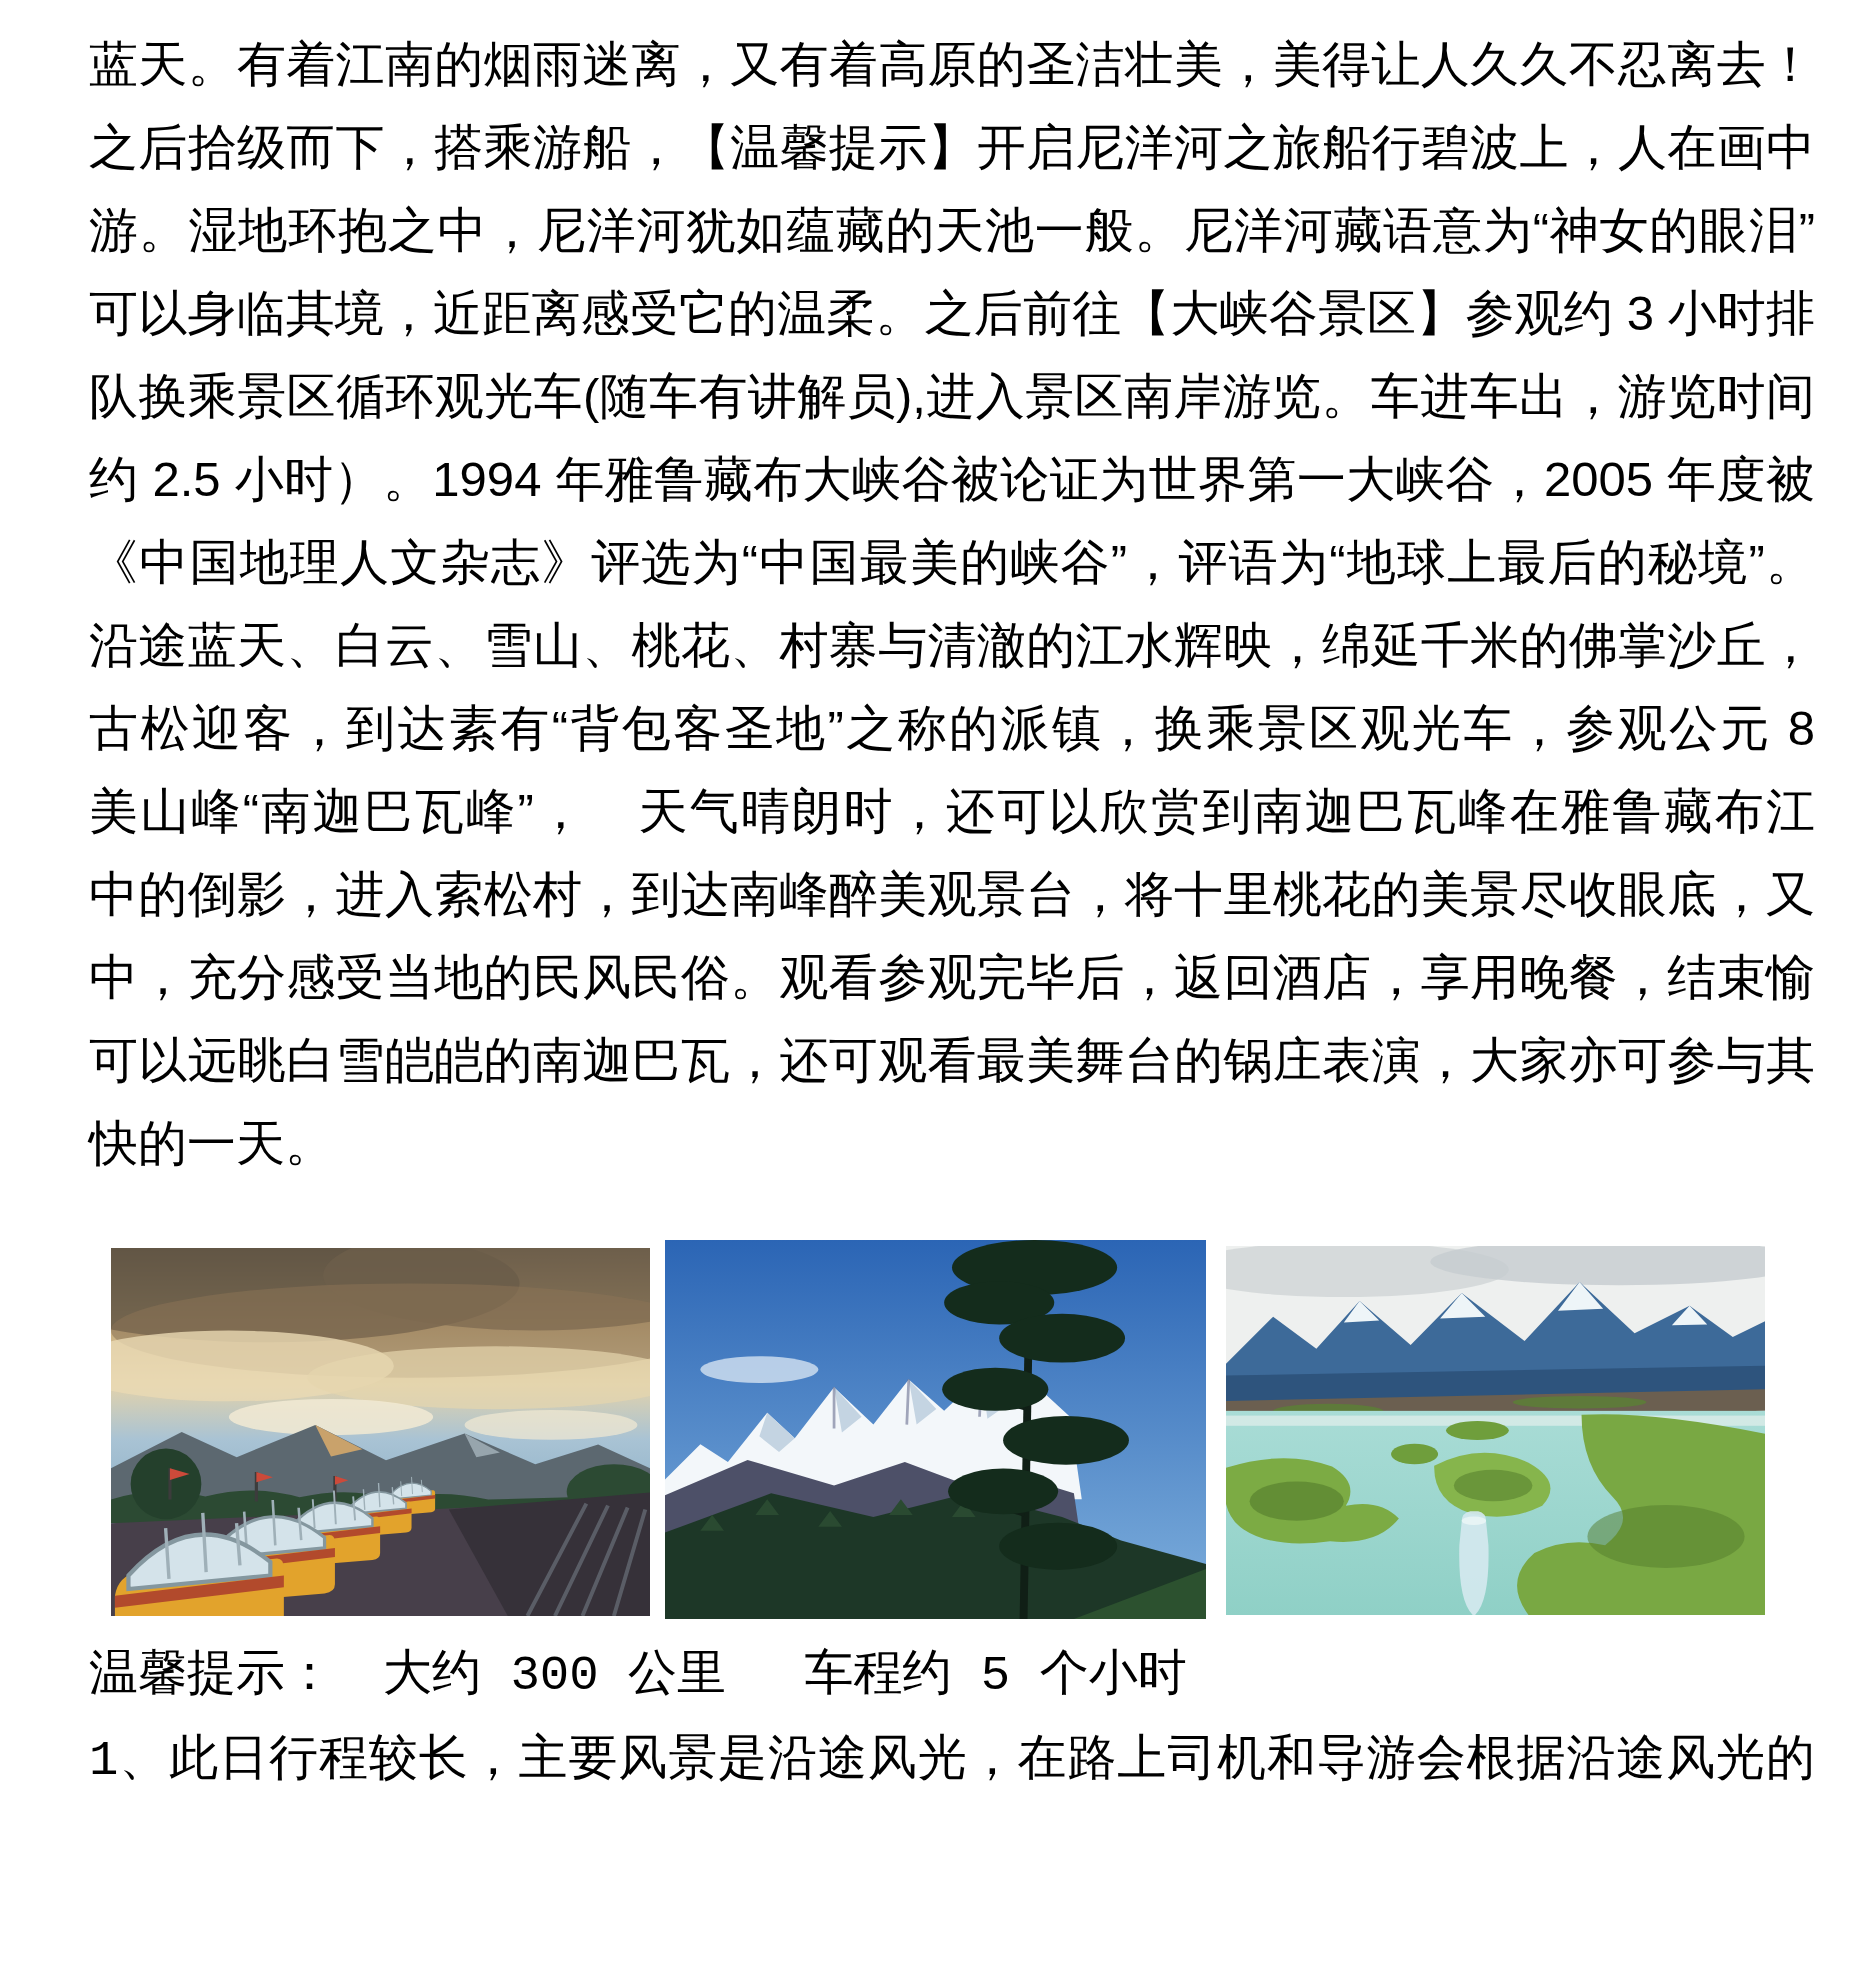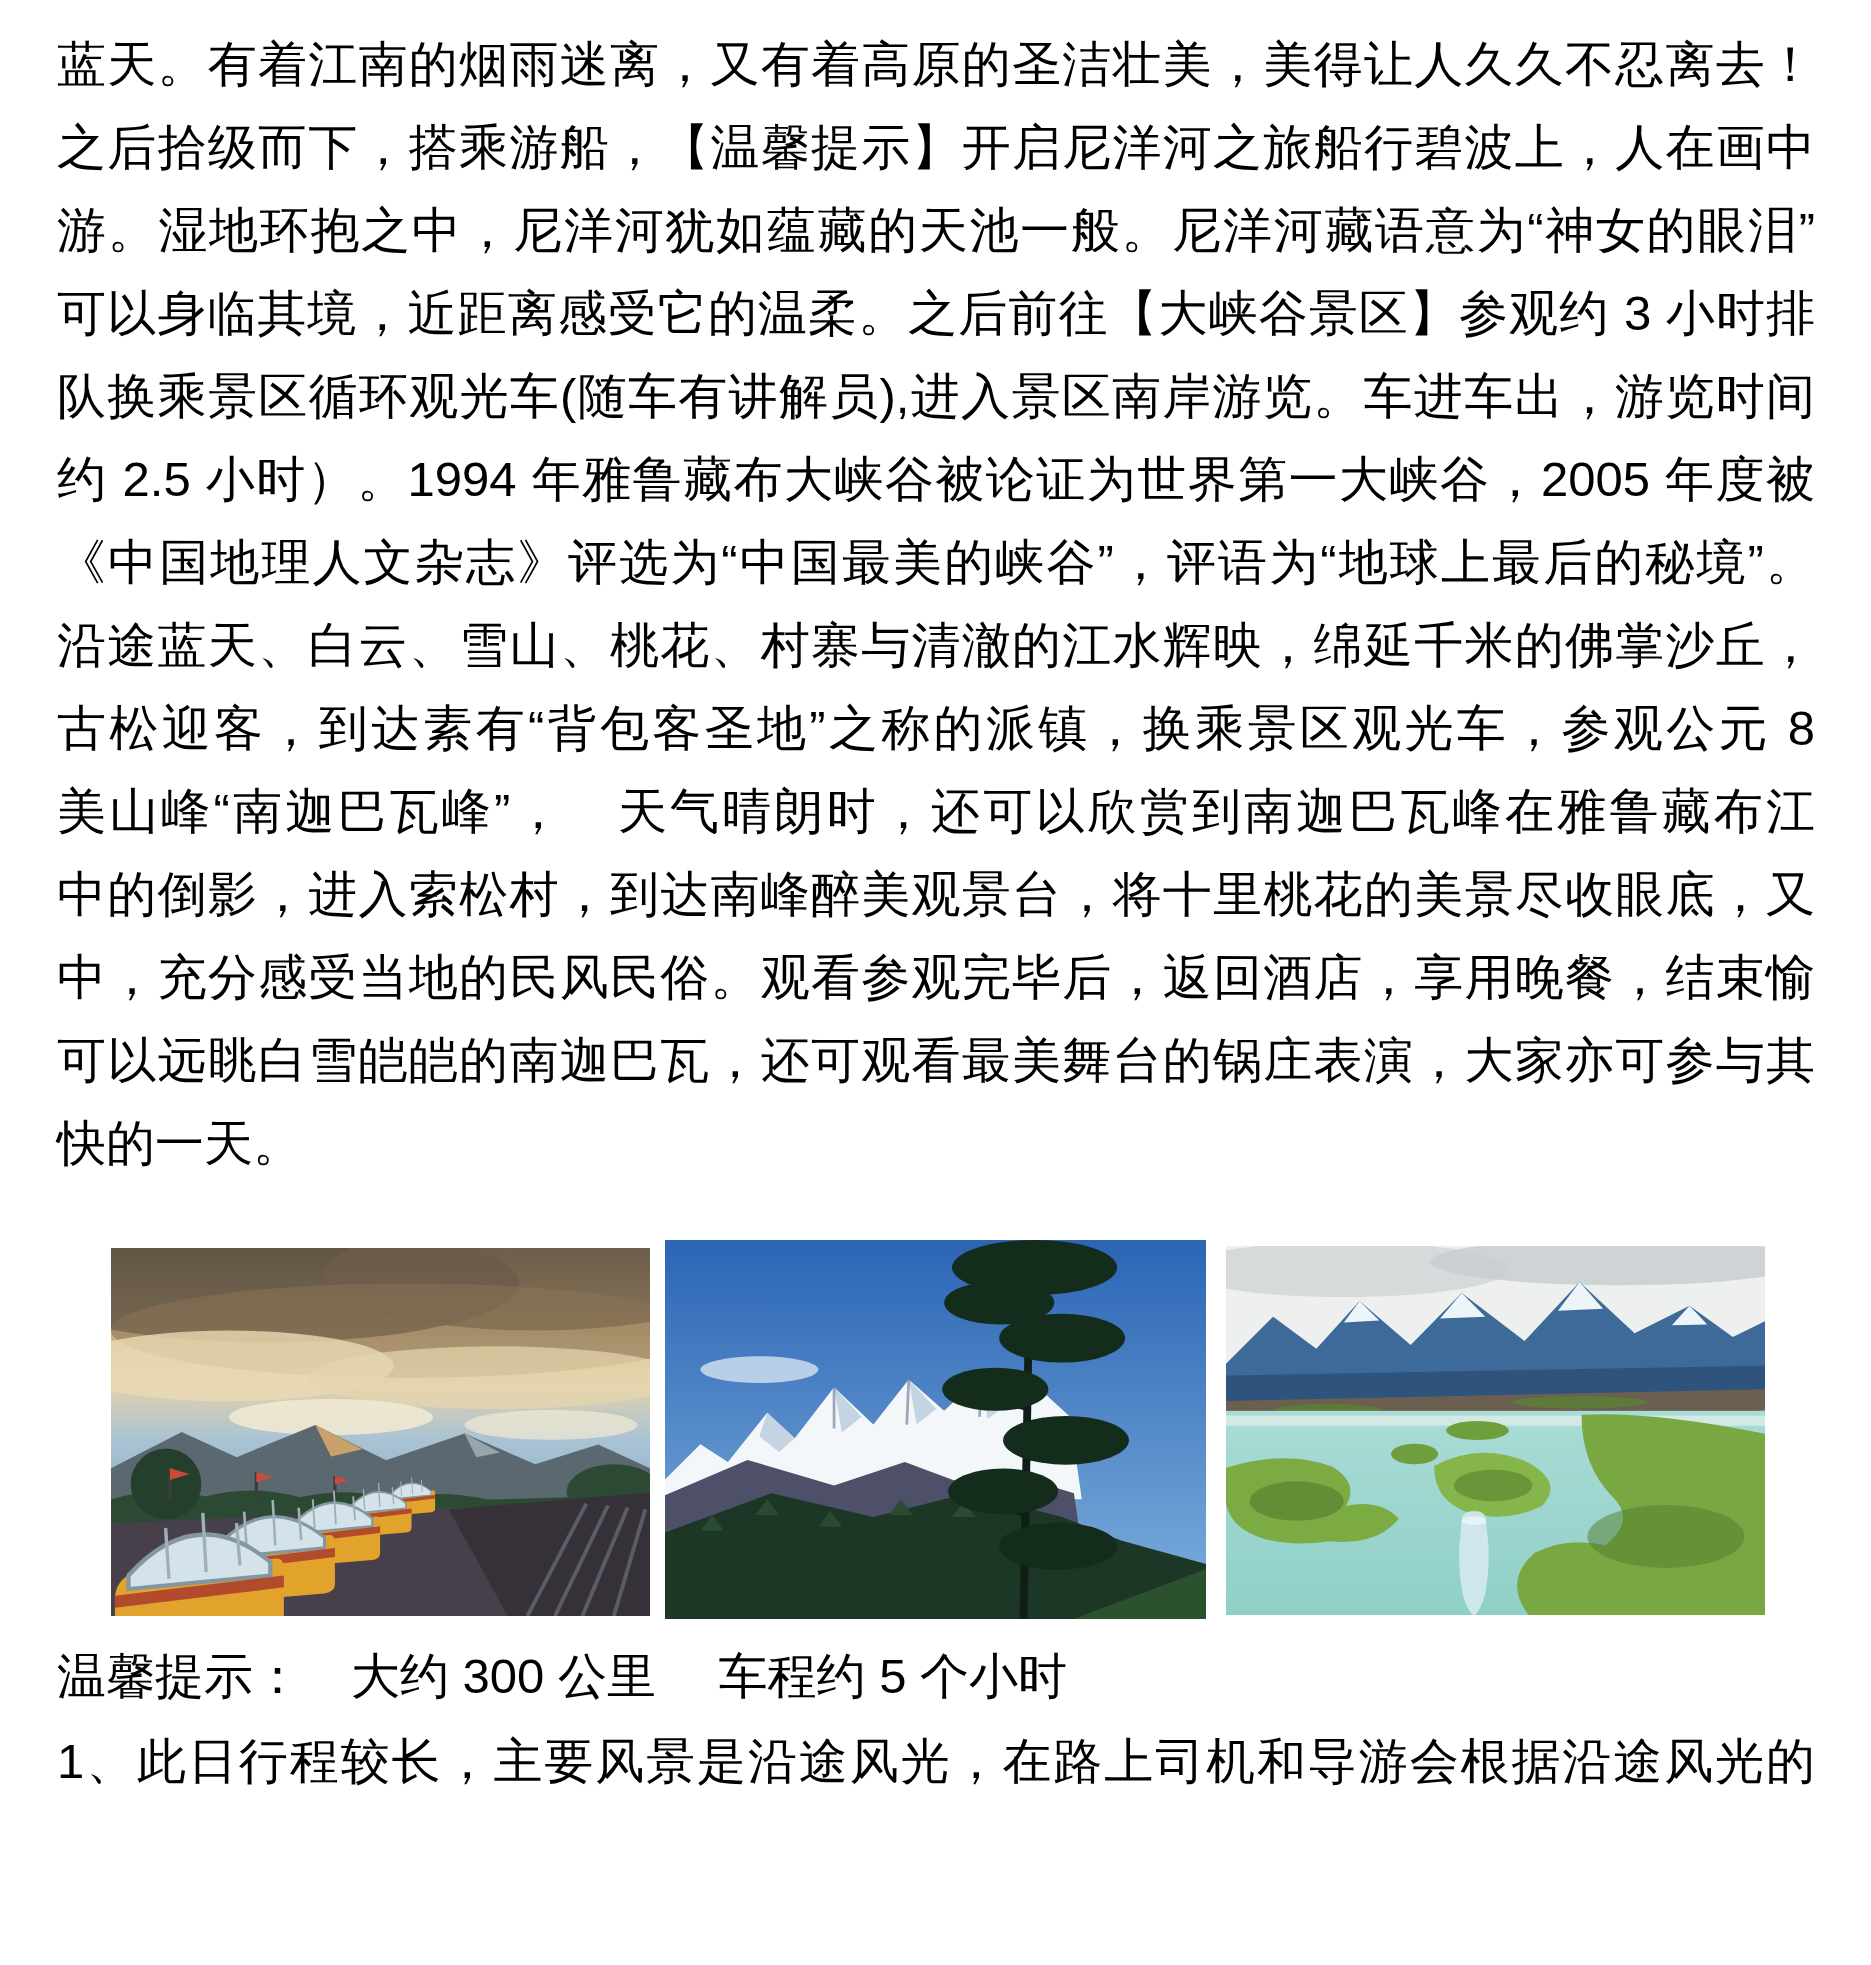--- a/index.html
+++ b/index.html
@@ -7,38 +7,39 @@
     width:1872px;height:2647px;
     background:#ffffff;color:#000;
     font-family:"Liberation Sans","DejaVu Sans",sans-serif;
     overflow:hidden;position:relative;
   }
   .text-block{margin:23px 57px 0 57px;}
   .ln{
     font-size:49px;
     line-height:83px;
     white-space:normal;
+    margin-left:32px;
   }
   .j{
     text-align:justify;
     text-align-last:justify;
     text-justify:distribute;
   }
   .photo-row{
     display:flex;align-items:flex-start;
     margin:55px 0 0 111px;
     height:379px;
   }
   .photo{display:block;overflow:hidden;background:#dfe6ea;}
   #photo1{width:539px;height:368px;margin-top:7.5px;}
   #photo2{width:541px;height:379px;margin-left:14.5px;}
   #photo3{width:539px;height:369px;margin-left:20px;margin-top:5.9px;}
   .photo svg{display:block;width:100%;height:100%;}
   .tips{margin:15px 57px 0 57px;}
-  .tips .ln{line-height:85px;}
+  .tips .ln{line-height:85px;font-family:Liberation Mono, monospace;}
 </style>
 </head>
 <body>
 
 <div class="text-block">
   <div class="ln j">蓝天。有着江南的烟雨迷离，又有着高原的圣洁壮美，美得让人久久不忍离去！</div>
   <div class="ln j">之后拾级而下，搭乘游船，【温馨提示】开启尼洋河之旅船行碧波上，人在画中</div>
   <div class="ln j">游。湿地环抱之中，尼洋河犹如蕴藏的天池一般。尼洋河藏语意为“神女的眼泪”</div>
   <div class="ln j">可以身临其境，近距离感受它的温柔。之后前往【大峡谷景区】参观约 3 小时排</div>
   <div class="ln j">队换乘景区循环观光车(随车有讲解员),进入景区南岸游览。车进车出，游览时间</div>

